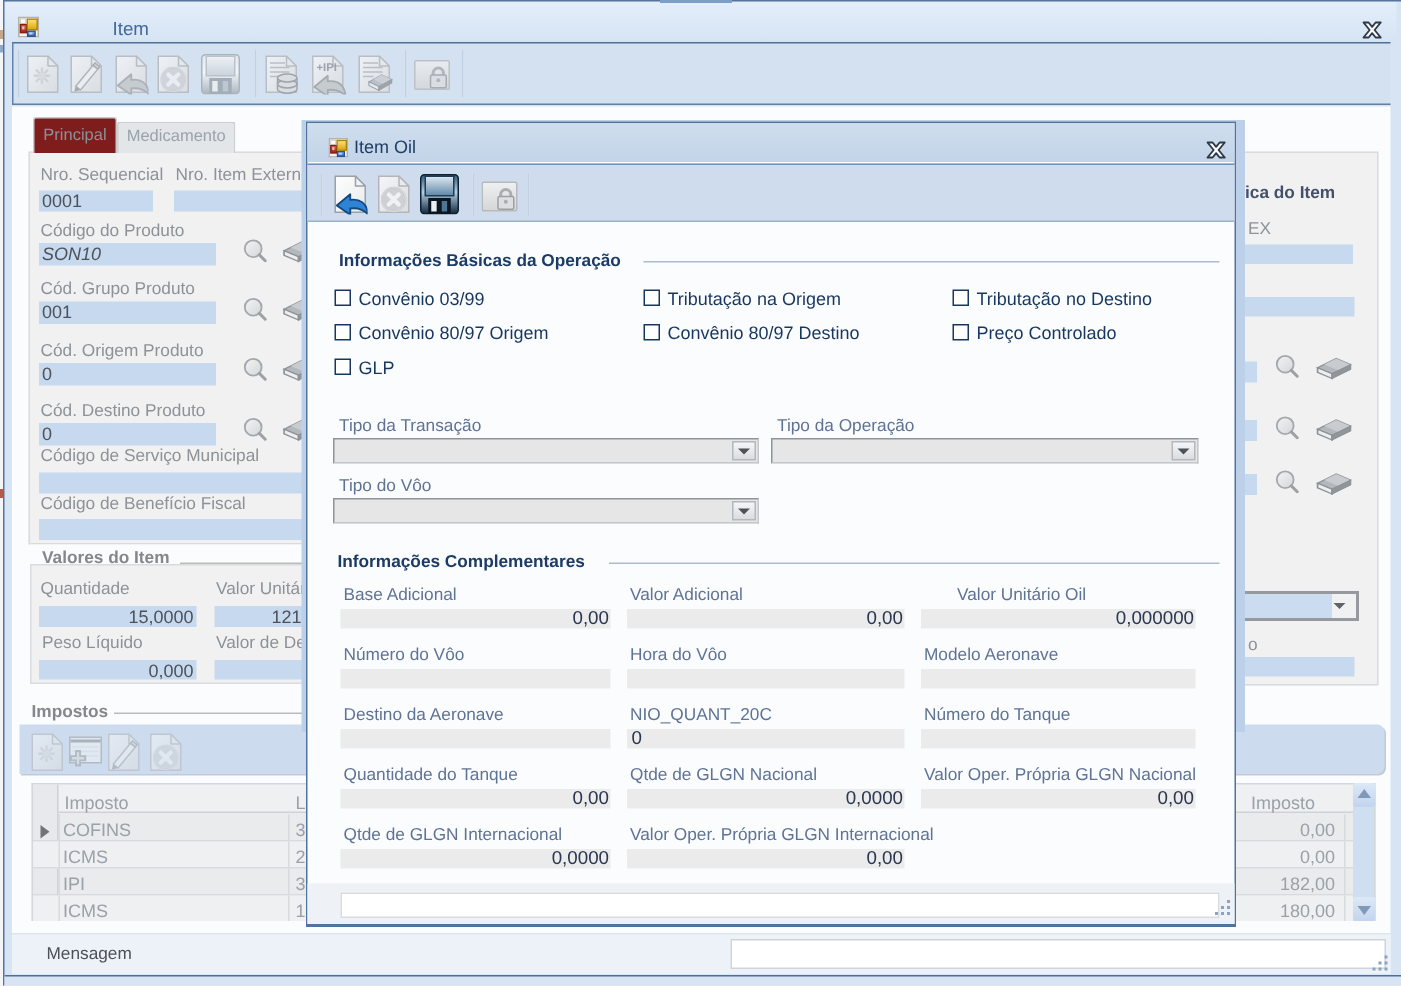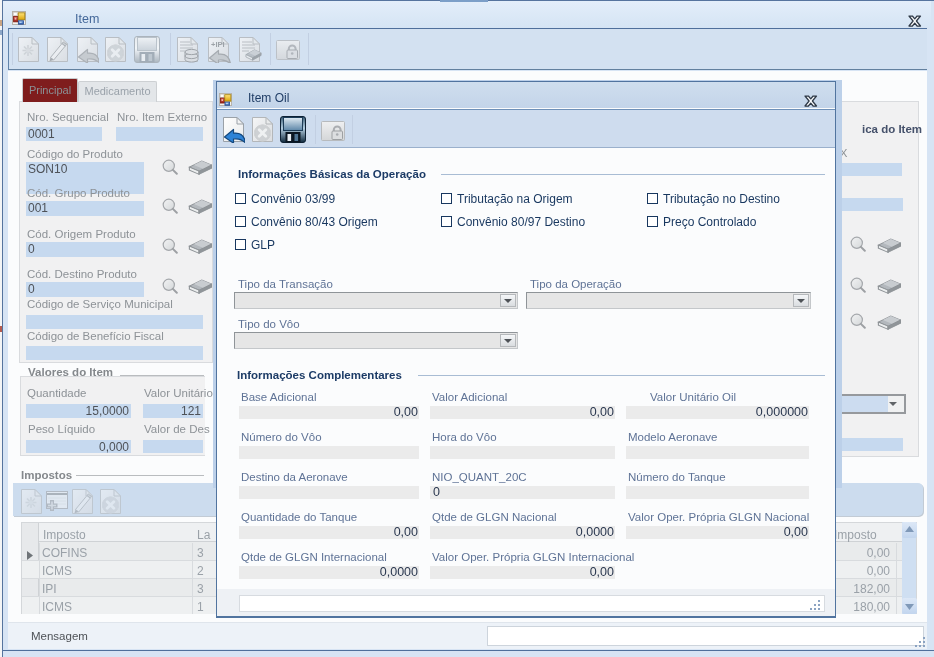--- a/index.html
+++ b/index.html
@@ -55,21 +55,21 @@
 .gcell { position:absolute; font-size:12px; color:#9aa1a8; top:2px; white-space:nowrap;}
 #gridsb { position:absolute; left:902px; top:522px; width:15px; height:92px; background:#cfdff2; border-right:1px solid #d4d7da; z-index:5;}
 .sbbtn { position:absolute; left:0; width:15px; height:16px; background:linear-gradient(#dde8f7,#c2d5ee); border-radius:2px;}
 
 #statusbar { position:absolute; left:8px; top:622px; width:919px; height:27px; background:#edf2f8; border-top:1px solid #dfe5ec; z-index:6;}
 #status-text { position:absolute; left:23px; top:7px; font-size:11.5px; color:#4e5257; }
 #status-box { position:absolute; left:479px; top:3px; width:437px; height:20px; background:#fff; border:1px solid #cdd4dc; }
 #win-bottom { position:absolute; left:3px; top:650px; width:931px; height:7px; background:#d7e4f4; border-top:1px solid #4f6f9b; z-index:7;}
 
 #modal { position:absolute; left:201px; top:80px; width:629px; height:408px;
-  background:#bcd0e9; z-index:10;margin-left:12px;}
+  background:#bcd0e9; z-index:10;}
 #modal-inner { position:absolute; left:3px; top:1px; width:620px; height:537px;
   border:1px solid #51749f; border-bottom-width:2px; background:#fbfcfd; }
 #modal-title { position:absolute; left:0; top:0; width:100%; height:26px;
   background:linear-gradient(#cfdeee,#c3d4e9); }
 #modal-title .t { position:absolute; left:31px; top:9px; font-size:12px; color:#203d66; }
 #modal-toolbar { position:absolute; left:0; top:27px; width:100%; height:39px;
   background:#cedcee; border-top:1px solid #6e90b8; border-bottom:1px solid #9ab0cc; }
 .mlbl { position:absolute; font-size:11.5px; color:#5f7396; white-space:nowrap; }
 .mfld { position:absolute; background:#ebebeb; font-size:12.5px; color:#2b3850;
   line-height:13px; white-space:nowrap; }
@@ -105,21 +105,21 @@
   <div id="vband"></div>
   <div id="vgroup"></div>
   <div id="rpanel"></div>
 
   <div class="lbl" style="left:27px; top:111px;">Nro. Sequencial</div>
   <div class="fld" style="left:26px; top:127px; width:76px; height:14px;">0001</div>
   <div class="lbl" style="left:117px; top:111px;">Nro. Item Externo</div>
   <div class="fld" style="left:116px; top:127px; width:87px; height:14px;"></div>
 
   <div class="lbl" style="left:27px; top:148px;">Código do Produto</div>
-  <div class="fld" style="left:26px; top:162px; width:118px; height:32px;">SON10</div>
+  <div class="fld" style="left:26px; top:162px; width:118px; height:15px;font-style:italic;">SON10</div>
   <div class="lbl" style="left:27px; top:187px;">Cód. Grupo Produto</div>
   <div class="fld" style="left:26px; top:201px; width:118px; height:15px;">001</div>
   <div class="lbl" style="left:27px; top:228px;">Cód. Origem Produto</div>
   <div class="fld" style="left:26px; top:242px; width:118px; height:15px;">0</div>
   <div class="lbl" style="left:27px; top:268px;">Cód. Destino Produto</div>
   <div class="fld" style="left:26px; top:282px; width:118px; height:15px;">0</div>
   <div class="lbl" style="left:27px; top:298px;">Código de Serviço Municipal</div>
   <div class="fld" style="left:26px; top:315px; width:177px; height:14px;"></div>
   <div class="lbl" style="left:27px; top:330px;">Código de Benefício Fiscal</div>
   <div class="fld" style="left:26px; top:346px; width:177px; height:14px;"></div>
@@ -128,21 +128,21 @@
   <div class="gline" style="left:120px; top:375px; width:84px;"></div>
   <div class="lbl" style="left:27px; top:387px;">Quantidade</div>
   <div class="fld fldnum" style="left:26px; top:404px; width:105px; height:14px;">15,0000</div>
   <div class="lbl" style="left:144px; top:387px;">Valor Unitário</div>
   <div class="fld fldnum" style="left:143px; top:404px; width:60px; height:14px;">121</div>
   <div class="lbl" style="left:28px; top:423px;">Peso Líquido</div>
   <div class="fld fldnum" style="left:26px; top:440px; width:105px; height:13px;">0,000</div>
   <div class="lbl" style="left:144px; top:423px;">Valor de Des</div>
   <div class="fld" style="left:143px; top:440px; width:60px; height:13px;"></div>
 
-  <div class="gtitle" style="left:830px; top:123px; color:#45516b;margin-left:32px;">ica do Item</div>
+  <div class="gtitle" style="left:830px; top:123px; color:#45516b;">ica do Item</div>
   <div class="lbl" style="left:832px; top:147px;">EX</div>
   <div class="fld" style="left:826px; top:163px; width:76px; height:13px;"></div>
   <div class="fld" style="left:826px; top:198px; width:77px; height:13px;"></div>
   <div class="fld" style="left:826px; top:241px; width:12px; height:14px;"></div>
   <div class="fld" style="left:826px; top:280px; width:12px; height:14px;"></div>
   <div class="fld" style="left:826px; top:316px; width:12px; height:14px;"></div>
   <div id="rcombo">
       <span class="fill"></span>
     </div>
   <div class="lbl" style="left:832px; top:424px;">o</div>
@@ -218,21 +218,21 @@
 
     <div class="mtitle" style="left:21px; top:86px;">Informações Básicas da Operação</div>
     <div class="mline" style="left:224px; top:92px; width:384px;"></div>
     <div class="cb" style="left:18px; top:111px;"></div>
       <div class="cblbl" style="left:34px; top:110px;">Convênio 03/99</div>
     <div class="cb" style="left:224px; top:111px;"></div>
       <div class="cblbl" style="left:240px; top:110px;">Tributação na Origem</div>
     <div class="cb" style="left:430px; top:111px;"></div>
       <div class="cblbl" style="left:446px; top:110px;">Tributação no Destino</div>
     <div class="cb" style="left:18px; top:134px;"></div>
-      <div class="cblbl" style="left:34px; top:133px;">Convênio 80/43 Origem</div>
+      <div class="cblbl" style="left:34px; top:133px;">Convênio 80/97 Origem</div>
     <div class="cb" style="left:224px; top:134px;"></div>
       <div class="cblbl" style="left:240px; top:133px;">Convênio 80/97 Destino</div>
     <div class="cb" style="left:430px; top:134px;"></div>
       <div class="cblbl" style="left:446px; top:133px;">Preço Controlado</div>
     <div class="cb" style="left:18px; top:157px;"></div>
       <div class="cblbl" style="left:34px; top:156px;">GLP</div>
 
     <div class="mlbl" style="left:21px; top:196px;">Tipo da Transação</div>
     <div class="combo" style="left:17px; top:210px; width:284px;">
         <span class="btn"></span>

